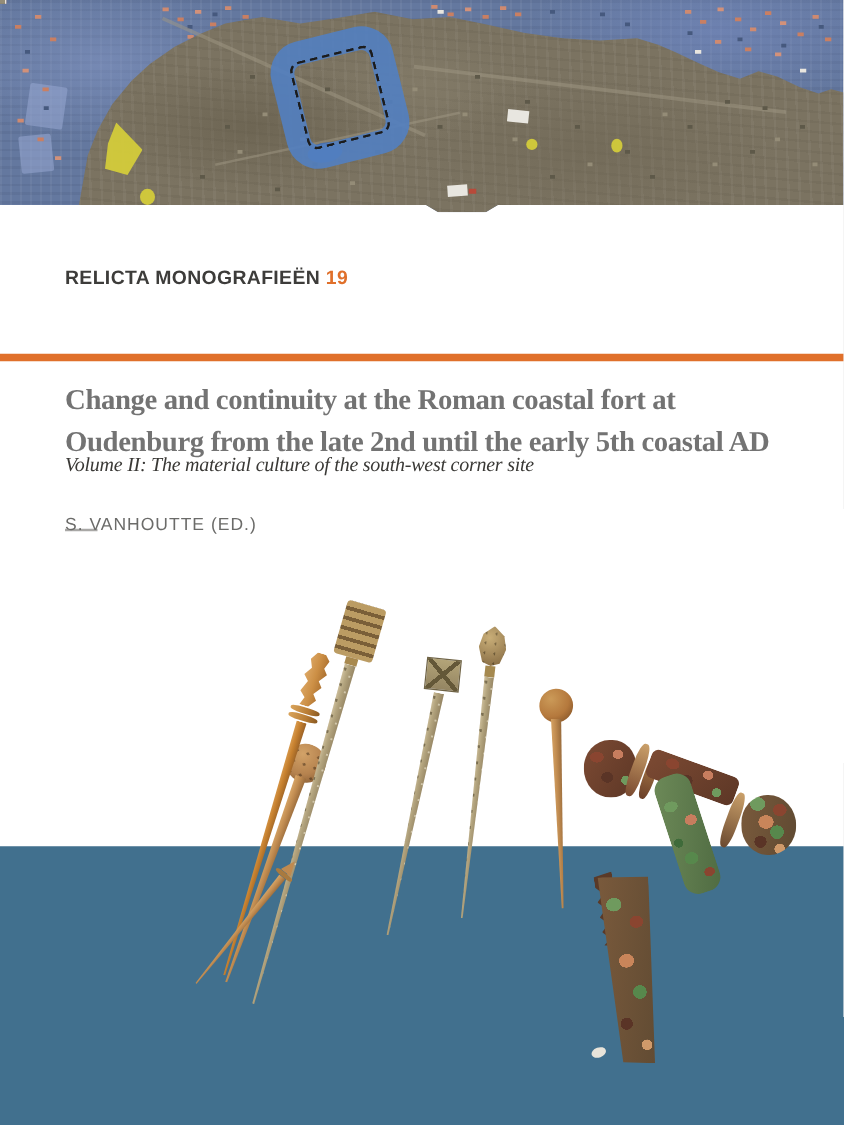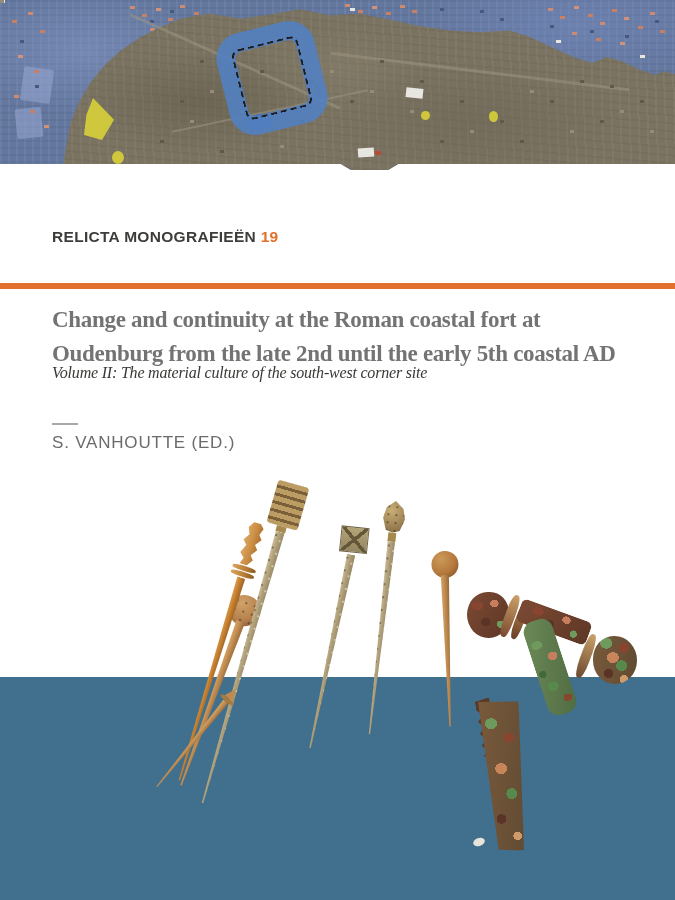--- a/index.html
+++ b/index.html
@@ -71,36 +71,36 @@
   .ypatch{position:absolute;background:rgba(214,206,57,.92);}
   .ypatch.y1{left:84px;top:98px;width:30px;height:42px;clip-path:polygon(30% 0,100% 52%,60% 100%,0 88%,8% 40%);}
   .ypatch.y2{left:112px;top:151px;width:12px;height:13px;border-radius:50%;}
   .ypatch.y3{left:421px;top:111px;width:9px;height:9px;border-radius:50%;}
   .ypatch.y4{left:489px;top:111px;width:9px;height:11px;border-radius:50%;}
   .fort{position:absolute;left:222px;top:26px;width:100px;height:104px;transform:rotate(-14deg);}
   .fort .ring{position:absolute;inset:0;border:19px solid rgba(82,128,193,.9);border-radius:26px;}
   .fort .dash{position:absolute;inset:16px;border:2px dashed #1c1c1c;border-radius:8px;}
 
   
-  .series-line{position:absolute;left:52px;top:228px;font-size:15.5px;font-weight:bold;letter-spacing:.3px;color:#3d3c3a;}
+  .series-line{position:absolute;left:52px;top:214px;font-size:15.5px;font-weight:bold;letter-spacing:.3px;color:#3d3c3a;}
   .series-line .num{color:#e0702b;}
   .tagline{position:absolute;left:52px;top:249px;font-size:9.5px;letter-spacing:.7px;color:#91908e;}
   .accent-rule{position:absolute;left:0;top:283px;width:675px;height:6px;background:#e0702b;}
   .book-title{
     position:absolute;left:52px;top:303px;width:600px;
     font-family:"Liberation Serif",serif;font-weight:bold;
     font-size:23px;line-height:34px;letter-spacing:-.3px;color:#737373;
   }
   .volume{
     position:absolute;left:52px;top:364px;width:600px;
     font-family:Liberation Serif, serif;font-style:italic;
     font-size:16px;color:#3a3936;letter-spacing:-.2px;
   }
   .editor-rule{position:absolute;left:52px;top:423px;width:26px;height:2px;background:#a9a8a6;}
-  .editor{position:absolute;left:52px;top:433px;font-size:17px;letter-spacing:.8px;color:#6b6b69;}
+  .editor{position:absolute;left:52px;top:411px;font-size:14px;letter-spacing:.8px;color:#6b6b69;}
 
   
   .teal-band{position:absolute;left:0;top:677px;width:675px;height:223px;background:#41708e;}
 
   
   .artifacts{position:absolute;inset:0;pointer-events:none;}
   .pin{position:absolute;transform-origin:50% 0;}
   .pin .shaft{margin:0 auto;clip-path:polygon(16% 0,84% 0,56% 100%,44% 100%);}
   .tan-shaft{background:linear-gradient(90deg,#e0ae6d,#c08b50 45%,#845a30);}
   .orange-shaft{background:linear-gradient(90deg,#e2a85e,#c7812f 45%,#8a5622);}

